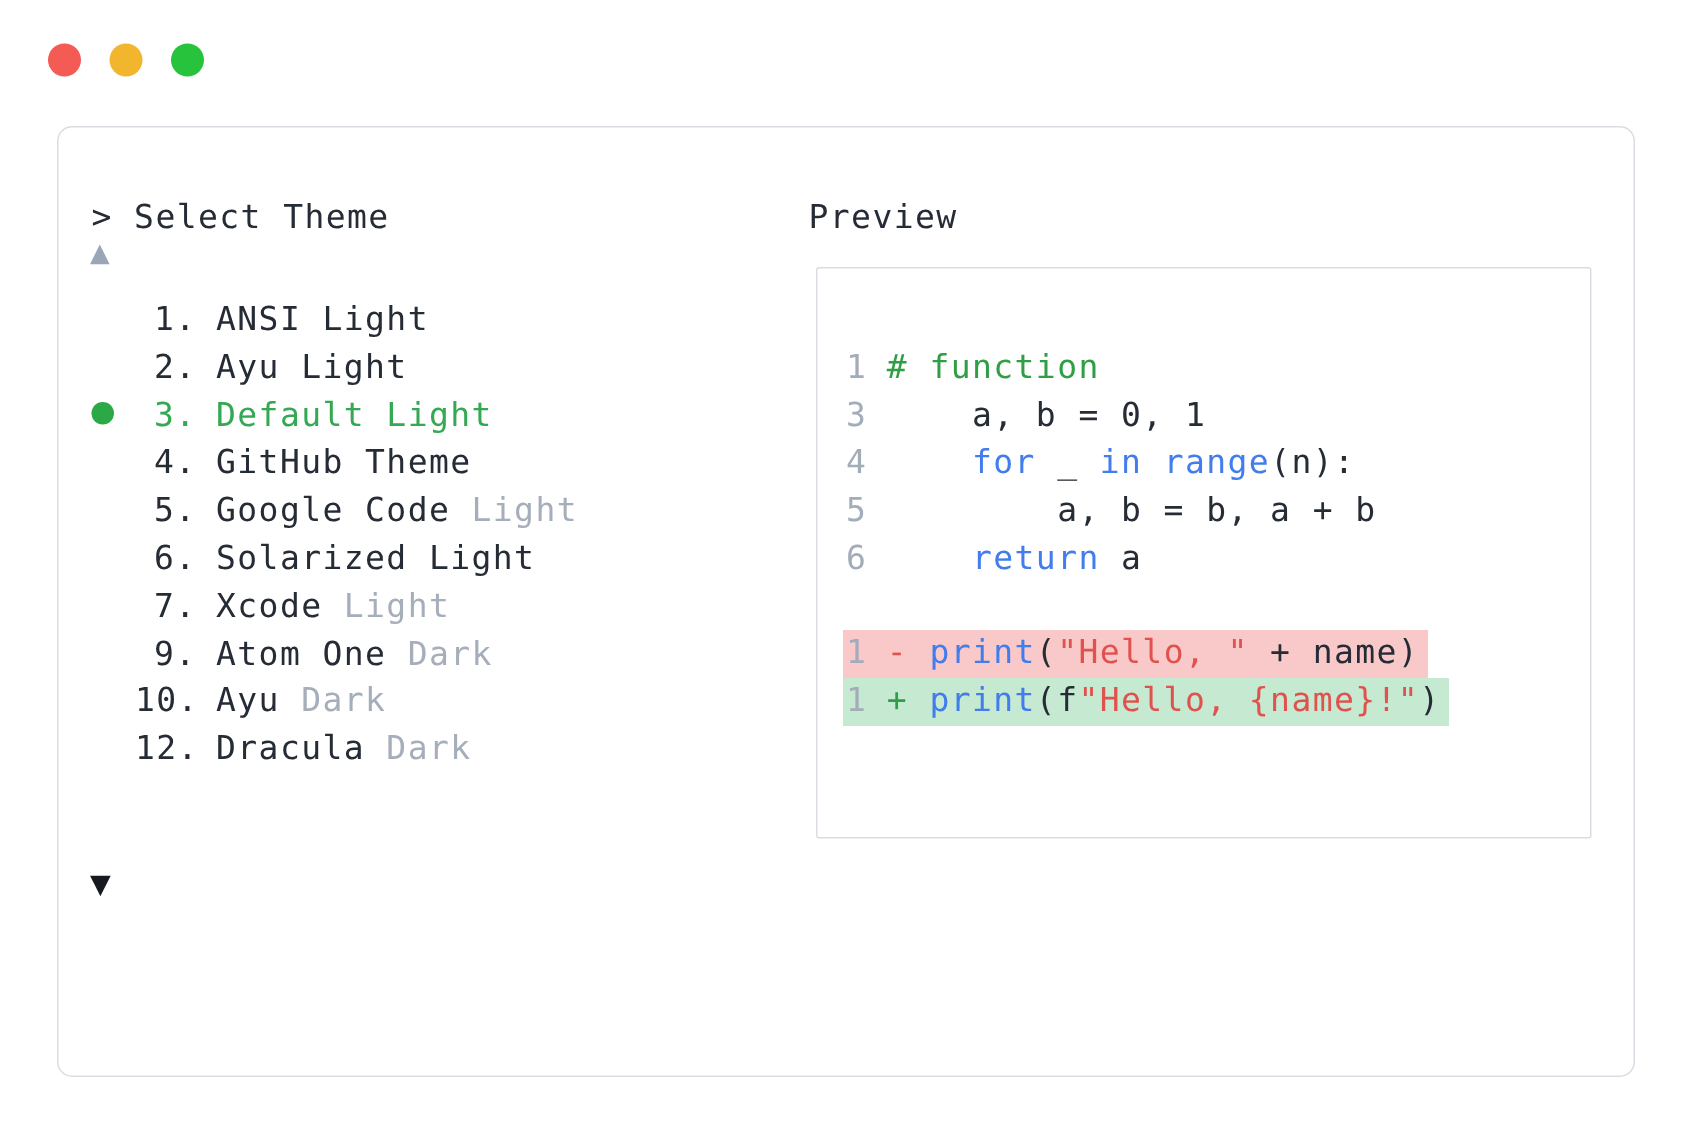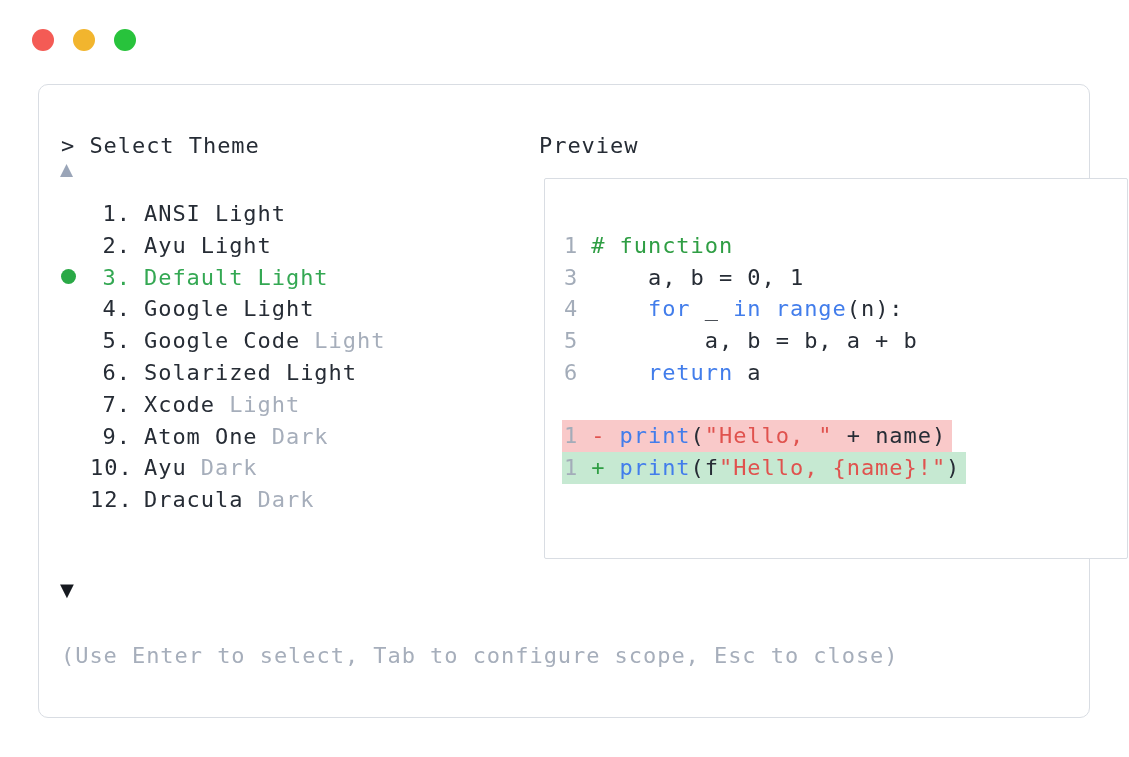--- a/index.html
+++ b/index.html
@@ -37,21 +37,21 @@
   .dot{display:inline-block;width:15px;height:15px;border-radius:50%;
        background:var(--dot-green);vertical-align:middle;margin-top:-4px;}
   .num{display:inline-block;width:41px;text-align:right;margin-right:13px;}
   .theme-row .name{color:var(--text);margin-top:35px;}
   .theme-row .variant{color:var(--muted);}
   .theme-row.selected .num,.theme-row.selected .name,
   .theme-row.selected .variant{color:var(--selected-green);}
 
   .hint{position:absolute;left:22px;top:558px;color:var(--muted);white-space:pre;}
 
-  .preview-box{position:absolute;left:505px;top:93px;width:584px;height:381px;
+  .preview-box{position:absolute;left:505px;top:93px;width:517px;height:381px;
                border:1.5px solid var(--border);border-radius:2px;background:#fff;overflow:hidden;}
   .code{margin:51px 0 0 17px;}
   .code-line{height:31.7px;line-height:31.7px;white-space:pre;}
   .line-wrap{display:inline-block;padding:0 6px 0 2px;}
   .line-wrap.removed{background:var(--diff-removed-bg);}
   .line-wrap.added{background:var(--diff-added-bg);}
   .ln{color:var(--line-number);margin-right:13px;}
   .tk-plain{color:var(--text);}
   .tk-kw{color:var(--keyword-blue);}
   .tk-fn{color:var(--string-red);}
@@ -72,32 +72,31 @@
 <div class="window">
   <div class="prompt">&gt; Select Theme</div>
   <div class="preview-title">Preview</div>
 
   <div class="scroll-up">▲</div>
 
   <div class="theme-list">
       <div class="theme-row"><span class="bullet-slot"></span><span class="num">1.</span><span class="name">ANSI Light</span></div>
       <div class="theme-row"><span class="bullet-slot"></span><span class="num">2.</span><span class="name">Ayu Light</span></div>
       <div class="theme-row selected"><span class="bullet-slot"><span class="dot"></span></span><span class="num">3.</span><span class="name">Default Light</span></div>
-      <div class="theme-row"><span class="bullet-slot"></span><span class="num">4.</span><span class="name">Google Light</span></div>
+      <div class="theme-row"><span class="bullet-slot"></span><span class="num">4.</span><span class="name">GitHub Theme</span></div>
       <div class="theme-row"><span class="bullet-slot"></span><span class="num">5.</span><span class="name">Google Code</span><span class="variant"> Light</span></div>
       <div class="theme-row"><span class="bullet-slot"></span><span class="num">6.</span><span class="name">Solarized Light</span></div>
       <div class="theme-row"><span class="bullet-slot"></span><span class="num">7.</span><span class="name">Xcode</span><span class="variant"> Light</span></div>
       <div class="theme-row"><span class="bullet-slot"></span><span class="num">9.</span><span class="name">Atom One</span><span class="variant"> Dark</span></div>
       <div class="theme-row"><span class="bullet-slot"></span><span class="num">10.</span><span class="name">Ayu</span><span class="variant"> Dark</span></div>
       <div class="theme-row"><span class="bullet-slot"></span><span class="num">12.</span><span class="name">Dracula</span><span class="variant"> Dark</span></div>
     </div>
 
   <div class="scroll-down">▼</div>
 
-  <div class="hint">(Use Enter to select, Tab to configure scope, Esc to close)</div>
 
   <div class="preview-box">
     <div class="code">
         <div class="code-line"><span class="line-wrap"><span class="ln">1</span><span class="tk-com"># function</span></span></div>
         <div class="code-line"><span class="line-wrap"><span class="ln">3</span><span class="tk-plain">    a, b = 0, 1</span></span></div>
         <div class="code-line"><span class="line-wrap"><span class="ln">4</span><span class="tk-plain">    </span><span class="tk-kw">for</span><span class="tk-plain"> _ </span><span class="tk-kw">in</span><span class="tk-plain"> </span><span class="tk-kw">range</span><span class="tk-plain">(n):</span></span></div>
         <div class="code-line"><span class="line-wrap"><span class="ln">5</span><span class="tk-plain">        a, b = b, a + b</span></span></div>
         <div class="code-line"><span class="line-wrap"><span class="ln">6</span><span class="tk-plain">    </span><span class="tk-kw">return</span><span class="tk-plain"> a</span></span></div>
         <div class="code-line"></div>
         <div class="code-line"><span class="line-wrap removed"><span class="ln">1</span><span class="tk-minus">- </span><span class="tk-kw">print</span><span class="tk-plain">(</span><span class="tk-str">"Hello, "</span><span class="tk-plain"> + name)</span></span></div>

